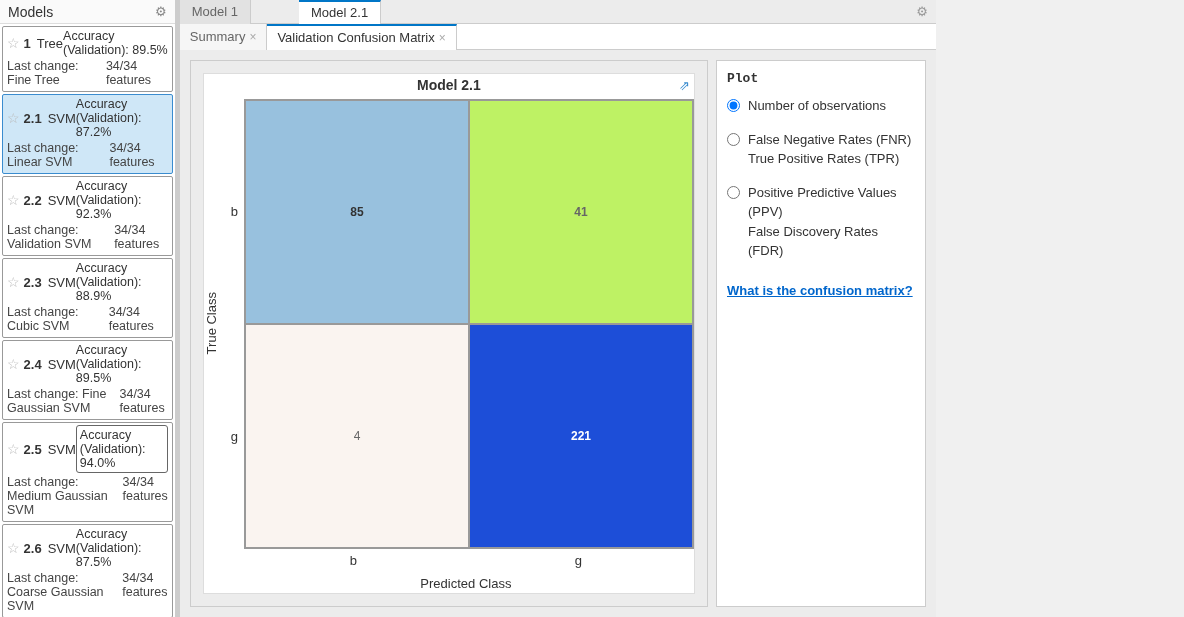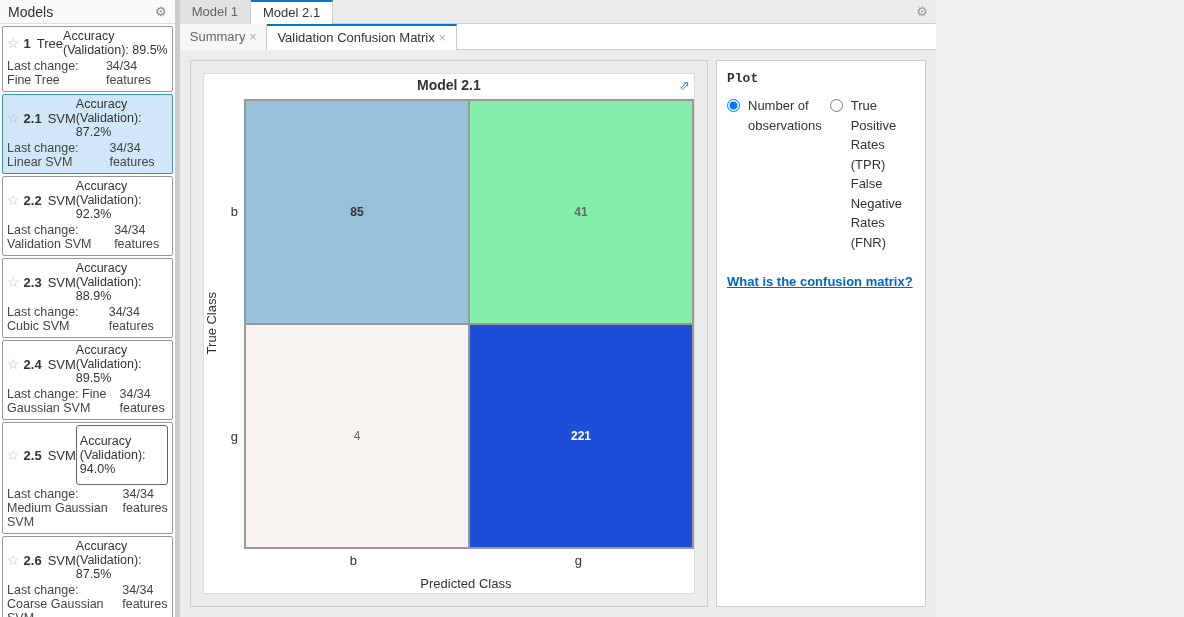--- a/index.html
+++ b/index.html
@@ -14,21 +14,21 @@
 .sort-select { flex: 1; height: 22px; border: 1px solid #aaa; background: #fff; font-size: 12px; padding: 0 4px; }
 .icon-btn { width: 22px; height: 22px; border: 1px solid #aaa; background: #fff; display: flex; align-items: center; justify-content: center; cursor: pointer; border-radius: 2px; font-size: 12px; }
 .model-list { flex: 1; overflow-y: auto; }
 .model-card { border: 1px solid #999; margin: 2px; border-radius: 2px; background: #fff; cursor: pointer; padding: 2px 4px 4px 4px; }
 .model-card.selected { background: #cfe7f7; border: 1px solid #3a8ccf; }
 .mc-top { display: flex; align-items: center; }
 .star { width: 16px; height: 16px; margin-right: 4px; display: flex; align-items: center; justify-content: center; color: #bbb; font-size: 14px; }
 .mc-num { font-weight: bold; margin-right: 6px; }
 .mc-type { flex: 1; }
 .mc-acc { font-size: 12.5px; }
-.mc-acc.boxed { border: 1px solid #666; padding: 8px 3px; border-radius: 3px; }
+.mc-acc.boxed { border: 1px solid #666; padding: 2px 3px; border-radius: 3px; }
 .mc-bottom { display: flex; justify-content: space-between; font-size: 12.5px; color: #444; margin-top: 2px; }
 .right-panel { flex: 1; display: flex; flex-direction: column; background: #ececec; border-left: 4px solid #ccc; }
 .model-tabs-row { display: flex; align-items: center; background: #ececec; height: 24px; border-bottom: 1px solid #ccc; }
 .mtab { display: flex; align-items: center; padding: 0 12px; height: 24px; border-right: 1px solid #ccc; background: #e2e2e2; cursor: pointer; color: #666; }
 .mtab.active { border-top: 2px solid #0076c7; background: #fff; color: #333; }
 .mtabs-spacer { flex: 1; }
 .mtabs-gear { padding: 0 8px; color: #999; cursor: pointer; }
 .sub-tabs-row { display: flex; align-items: center; background: #fff; height: 26px; border-bottom: 1px solid #ccc; }
 .stab { display: flex; align-items: center; padding: 0 10px; height: 26px; background: #f6f6f6; border-right: 1px solid #ccc; cursor: pointer; gap: 4px; color: #666; }
 .stab.active { border-top: 2px solid #0076c7; background: #fff; color: #333; }
@@ -38,29 +38,29 @@
 .chart-area-inner { background: #fff; flex:1; width:100%; display:flex; align-items:center; justify-content:center; position:relative; border:1px solid #ddd; }
 .undock { position: absolute; top: 4px; right: 4px; font-size: 13px; color: #3a8ccf; cursor: pointer; }
 .chart-title { font-weight: bold; font-size: 14px; margin-bottom: 6px; text-align:center; }
 .matrix-wrapper { display: flex; align-items: center; gap: 6px; }
 .y-axis-label { writing-mode: vertical-rl; transform: rotate(180deg); font-size: 13px; color: #333; margin-right: 6px; }
 .y-ticks { display: flex; flex-direction: column; justify-content: space-around; height: 450px; }
 .y-tick { font-size: 13px; color: #333; height: 225px; display:flex; align-items:center; }
 .matrix-grid { width: 450px; height: 450px; display: grid; grid-template-columns: 1fr 1fr; grid-template-rows: 1fr 1fr; border: 1px solid #999; }
 .cell { display: flex; align-items: center; justify-content: center; font-size: 12px; font-weight: bold; border: 0.5px solid #999; }
 .cell.bb { background: #98c1de; color: #333; }
-.cell.bg { background: #86efac; color: #666; }
+.cell.bg { background: #bef264; color: #666; }
 .cell.gb { background: #faf4f0; color: #666; font-weight:normal; }
 .cell.gg { background: #1d4ed8; color: #fff; }
 .x-ticks { display: flex; width: 450px; margin-left: 34px; }
 .x-tick { flex: 1; text-align: center; font-size: 13px; color: #333; padding-top: 4px; }
 .x-axis-label { width: 450px; margin-left: 34px; text-align: center; font-size: 13px; color: #333; padding-top: 8px; }
 .plot-panel { width: 210px; background: #fff; border: 1px solid #ccc; padding: 10px; }
 .plot-title { font-weight: bold; margin-bottom: 10px; font-family: Liberation Mono, monospace; }
-.radio-group { display: flex; flex-direction: row; gap: 8px; }
+.radio-group { display: flex; flex-direction: column; gap: 14px; }
 .radio-opt { display: flex; align-items: flex-start; gap: 8px; }
 .radio-opt input { margin-top: 3px; }
 .radio-labels > div { font-size: 13px; line-height: 1.5; }
 .help-link { margin-top: 22px; color: #0066cc; text-decoration: underline; cursor: pointer; font-size: 13px; font-weight:bold; }
 .chart-block { display:flex; flex-direction:column; align-items:center; }
 </style>
 </head>
 <body>
 
 <div class="app">
@@ -152,21 +152,21 @@
           <div class="mc-bottom">
             <span>Last change: Coarse Gaussian SVM</span>
             <span>34/34 features</span>
           </div>
         </div>
       </div>
   </div>
 
   <div class="right-panel">
     <div class="model-tabs-row">
-      <div id="top-tabs" style="display:flex;">
+      <div id="top-tabs" style="display:flex;gap:48px;">
           <div class="mtab">Model 1</div>
           <div class="mtab active">Model 2.1</div>
         </div>
       <div class="mtabs-spacer"></div>
       <span class="mtabs-gear">⚙</span>
     </div>
     <div class="sub-tabs-row" id="sub-tabs">
         <div class="stab">
           <span>Summary</span>
           <span class="close-x">×</span>
@@ -210,22 +210,29 @@
         <div class="radio-group" id="radio-group">
             <label class="radio-opt">
               <input type="radio" name="plotopt" checked="" style="">
               <div class="radio-labels">
                 <div>Number of observations</div>
               </div>
             </label>
             <label class="radio-opt">
               <input type="radio" name="plotopt" style="">
               <div class="radio-labels">
+                <div>False Negative Rates (FNR)</div>
                 <div>True Positive Rates (TPR)</div>
-                <div>False Negative Rates (FNR)</div>
+              </div>
+            </label>
+            <label class="radio-opt">
+              <input type="radio" name="plotopt" style="">
+              <div class="radio-labels">
+                <div>Positive Predictive Values (PPV)</div>
+                <div>False Discovery Rates (FDR)</div>
               </div>
             </label>
           </div>
         <div class="help-link">What is the confusion matrix?</div>
       </div>
     </div>
   </div>
 </div>
 
 </body></html>

